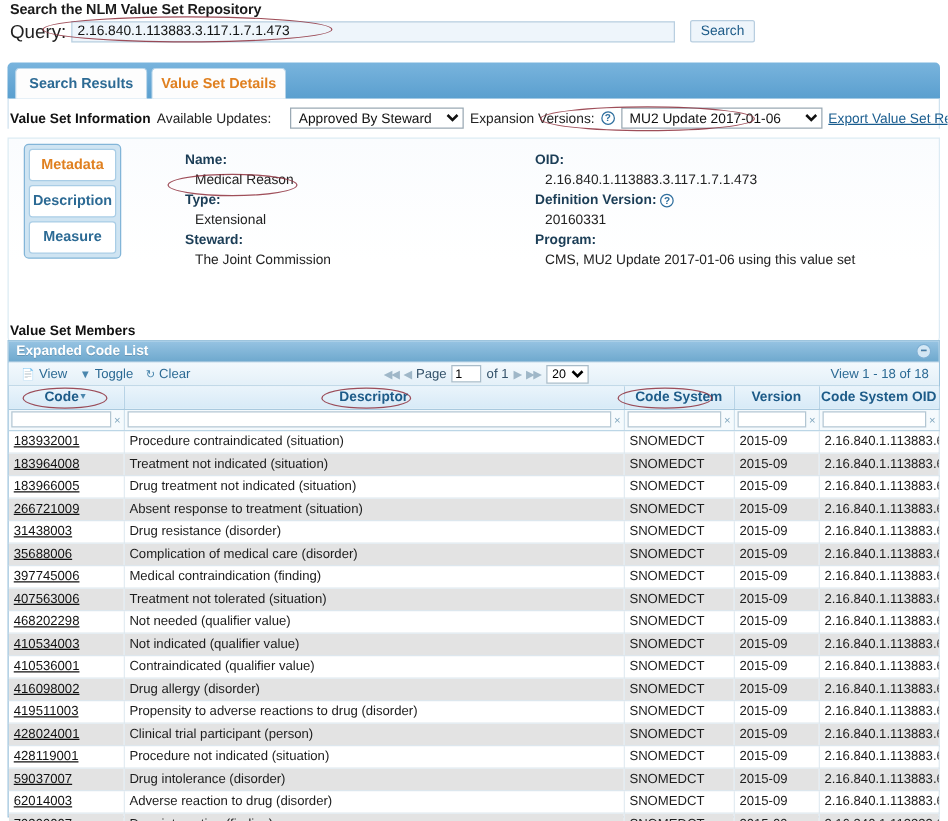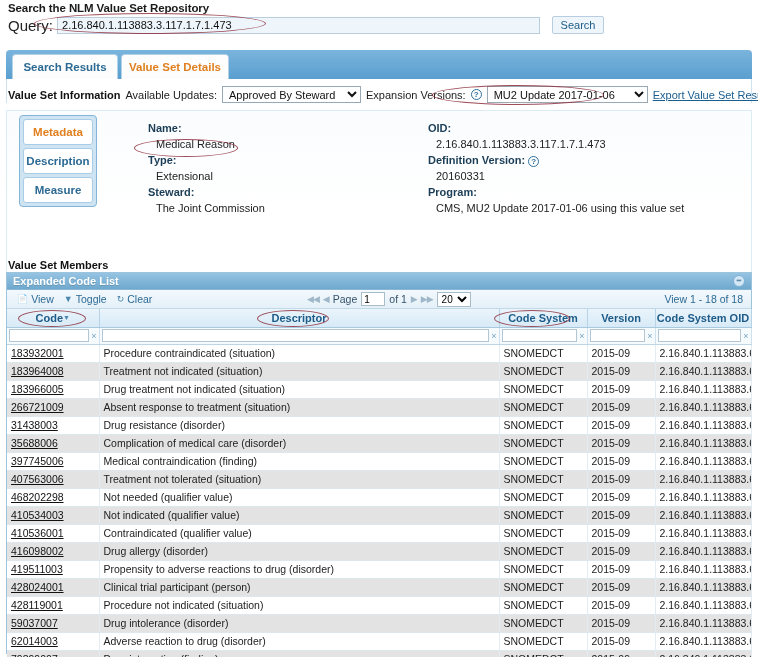--- a/index.html
+++ b/index.html
@@ -89,21 +89,21 @@
   .infobar b { font-weight: bold; color: #111; font-size: 11px; }
   .sel {
     height: 17px;
     border: 1px solid #9aa9b4;
     background: #ffffff;
     font-family: "Liberation Sans", sans-serif;
     font-size: 11px;
     color: #111;
     padding: 0 2px;
   }
-  .sel.upd { width: 139px; }
+  .sel.upd { width: 139px; margin-left: 10px; }
   .sel.exp { width: 161px; }
   .helpicon {
     display: inline-block;
     width: 11px; height: 11px; border-radius: 50%;
     border: 1px solid #2f6f9e; color: #2f6f9e;
     font-size: 8px; line-height: 9px; text-align: center;
     font-weight: bold; cursor: pointer; background: #fff;
   }
   .exportlink {
     color: #1a5d8f; text-decoration: underline;

